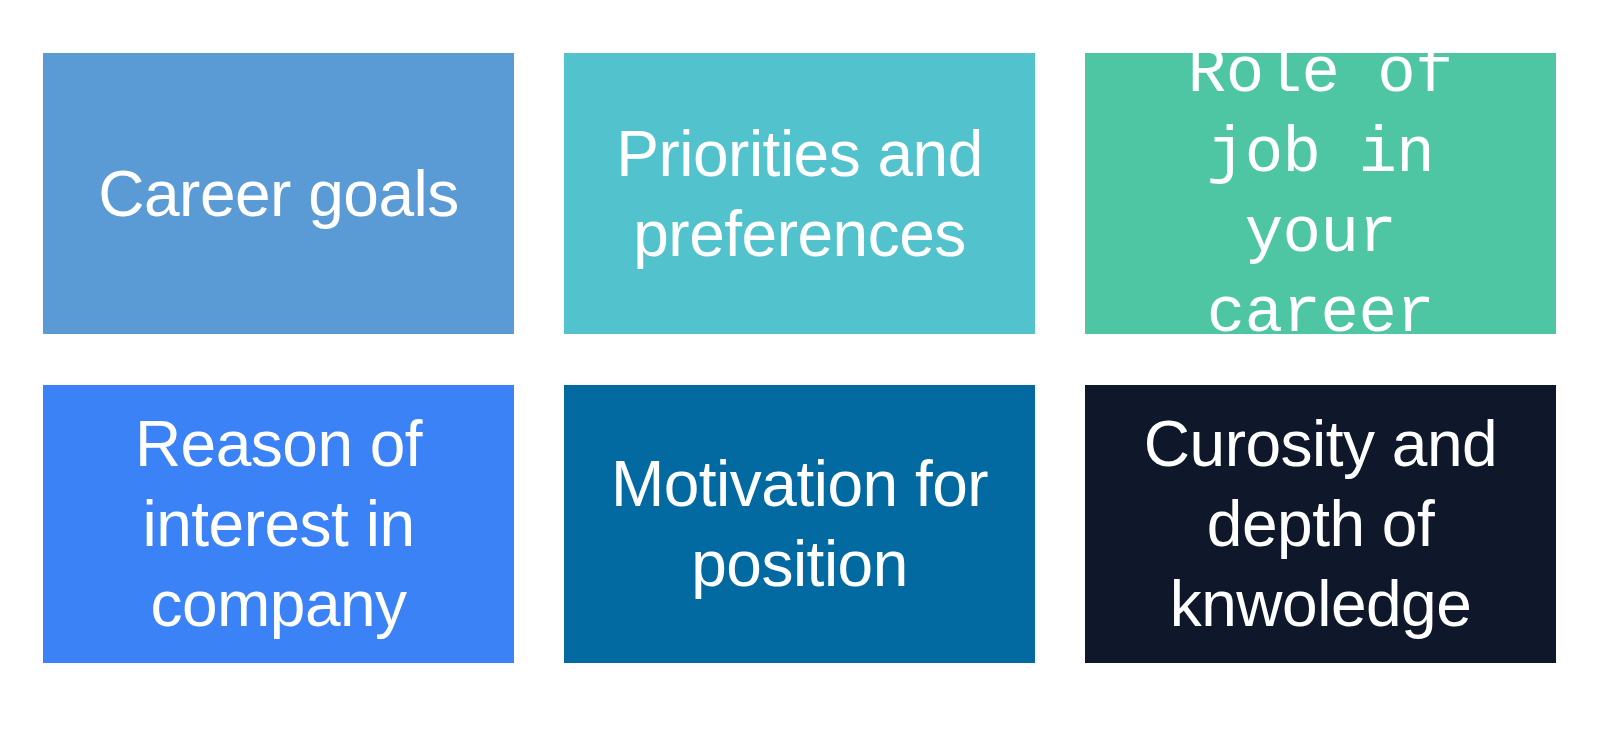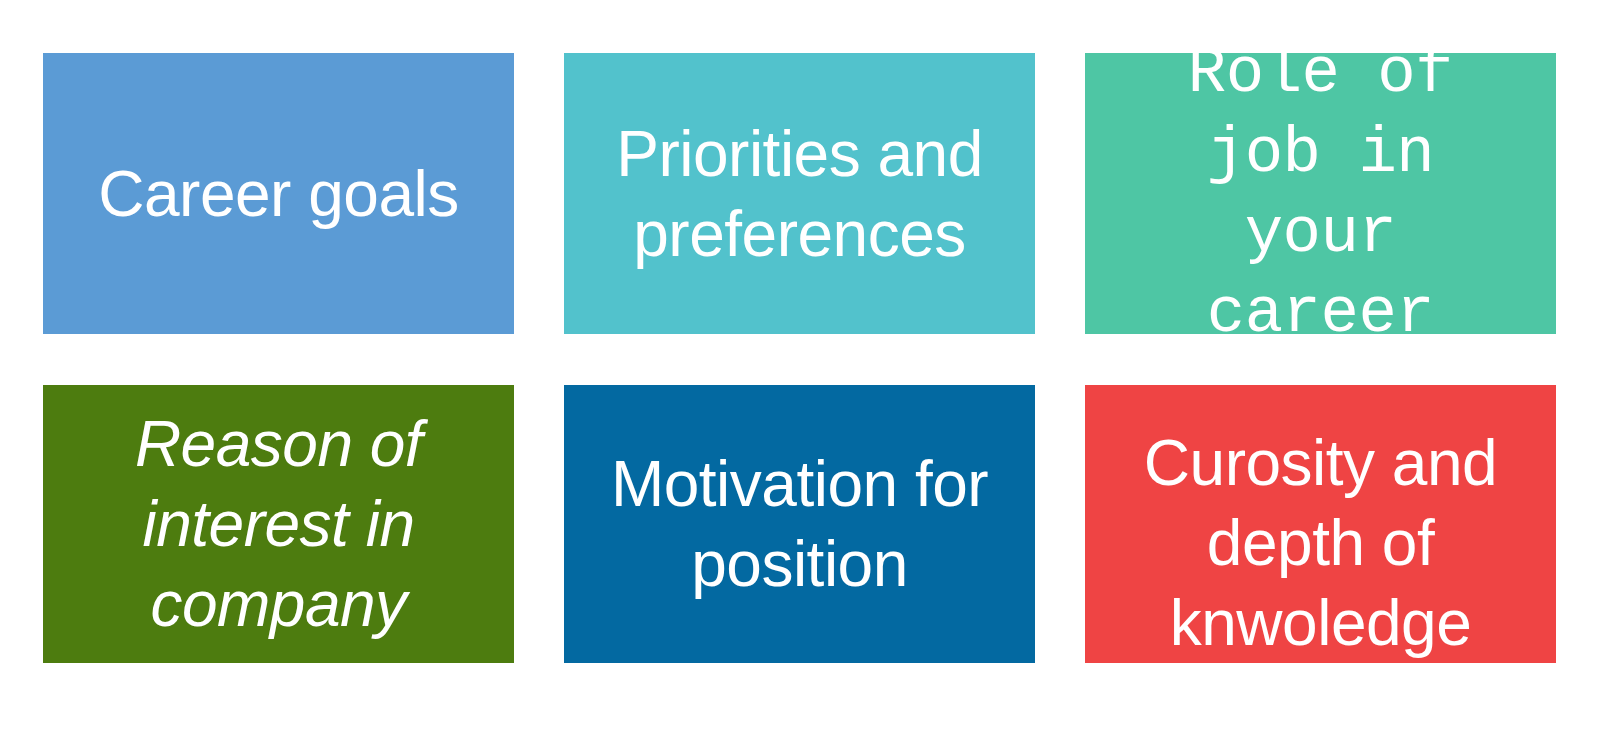--- a/index.html
+++ b/index.html
@@ -59,26 +59,26 @@
     </div>
 
     <div class="card" style="background-color: rgb(82, 194, 204); justify-content: flex-end;">
       <span class="card-label">Priorities and preferences</span>
     </div>
 
     <div class="card" style="background-color: rgb(78, 198, 164); font-family: Liberation Mono, monospace;">
       <span class="card-label">Role of job in your career</span>
     </div>
 
-    <div class="card" style="background-color: #4d7c0f; font-style: italic;">
+    <div class="card" style="background-color: #3b82f6;">
       <span class="card-label">Reason of interest in company</span>
     </div>
 
     <div class="card" style="background-color: #0369a1;">
       <span class="card-label">Motivation for position</span>
     </div>
 
-    <div class="card" style="background-color: #ef4444; align-items: flex-end;">
+    <div class="card" style="background-color: #0f172a;">
       <span class="card-label">Curosity and depth of knwoledge</span>
     </div>
 
   </div>
 </div>
 
 </body></html>

